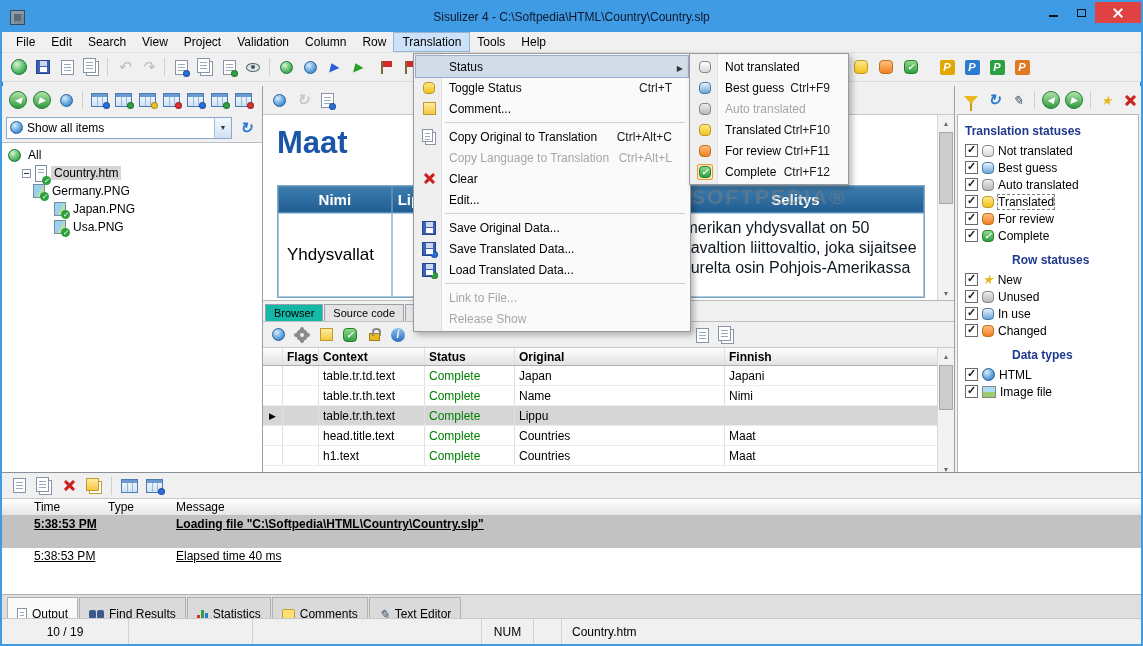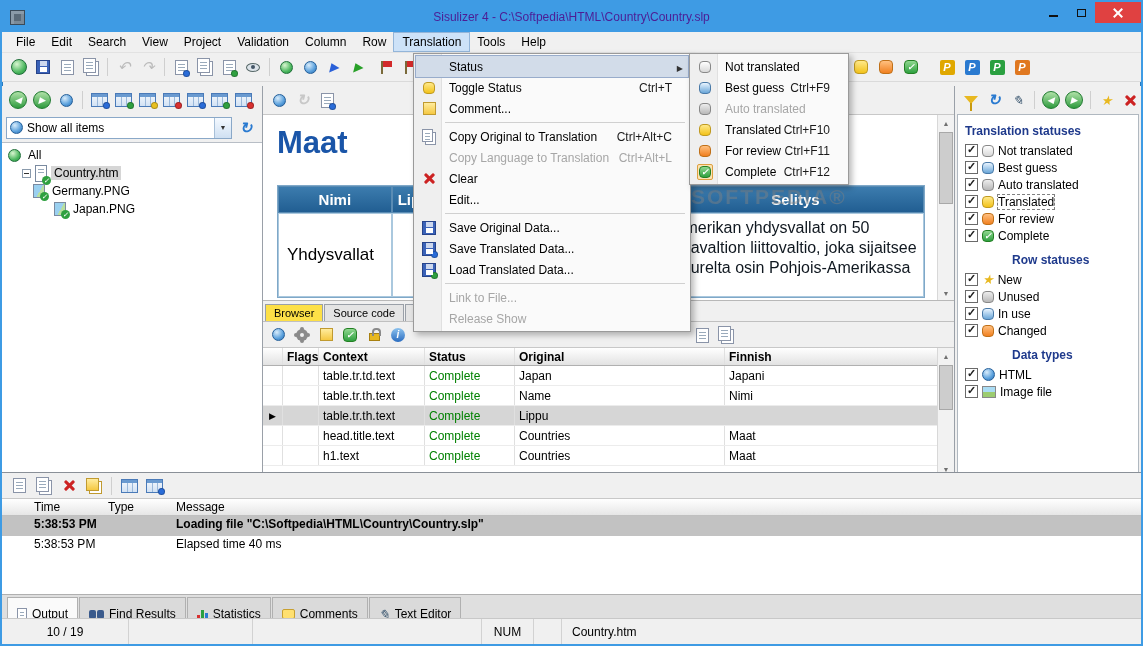--- a/index.html
+++ b/index.html
@@ -4,21 +4,21 @@
 <style>
   * { margin:0; padding:0; box-sizing:border-box; }
   html,body { width:1143px; height:646px; overflow:hidden; }
   body { font-family:"Liberation Sans", sans-serif; font-size:12px; color:#000; background:#fff; }
 
   .win { position:relative; width:1143px; height:646px; border:2px solid #3e9be4; box-shadow: inset 0 0 0 1px #2a7cc0; background:#f0f0f0; }
 
   
   .titlebar { position:absolute; left:0; top:0; right:0; height:30px; background:#3e9be4; display:flex; align-items:center; padding-left:8px; }
   .appicon { width:15px; height:15px; background:#5a6a78; box-shadow: inset 0 0 0 1px #3a4a58, inset 4px 4px 0 #8a9aa8, inset -4px -4px 0 #7a8a98; margin-right:6px; }
-  .tb-title { position:absolute; left:50%; transform:translateX(-50%); color:#4c1d95; white-space:nowrap; }
+  .tb-title { position:absolute; left:50%; transform:translateX(-50%); color:#0f172a; white-space:nowrap; }
   .wc { position:absolute; right:0; top:0; display:flex; height:21px; }
   .wbtn { width:28px; height:21px; display:flex; align-items:center; justify-content:center; }
   .wbtn.close { width:46px; background:#e04141; }
   .g-min { width:9px; height:2px; background:#111; margin-top:7px; }
   .g-max { width:9px; height:8px; border:1px solid #111; }
   .g-x { position:relative; width:12px; height:12px; }
   .g-x::before,.g-x::after { content:""; position:absolute; left:5px; top:0; width:2px; height:12px; background:#fff; }
   .g-x::before { transform:rotate(45deg); } .g-x::after { transform:rotate(-45deg); }
 
   
@@ -137,21 +137,21 @@
   .watermark { position:absolute; left:428px; top:70px; font-size:21px; font-weight:bold; letter-spacing:2px; color:rgba(130,130,130,.45); z-index:5; }
 
   .vscroll { position:absolute; right:0; top:0; bottom:0; width:17px; background:#f2f2f2; border-left:1px solid #d8d8d8; }
   .sb-up,.sb-dn { position:absolute; left:0; right:0; height:15px; color:#707070; text-align:center; line-height:15px; }
   .sb-up { top:0; } .sb-up::after { content:"▲"; font-size:7px; }
   .sb-dn { bottom:0; } .sb-dn::after { content:"▼"; font-size:7px; }
   .sb-thumb { position:absolute; left:1px; right:1px; background:#cdcdcd; border:1px solid #a8a8a8; }
 
   .cp-tabs { position:absolute; left:0; right:0; top:214px; height:21px; background:#f0f0f0; border-top:1px solid #b8b8b8; display:flex; align-items:flex-end; padding-left:2px; }
   .ptab { padding:2px 8px; font-size:11px; border:1px solid #9aa0a8; border-bottom:none; background:#e4e4e4; margin-right:1px; }
-  .ptab.active { background:#fde047; }
+  .ptab.active { background:#14b8a6; }
 
   .cp-gridtb { position:absolute; left:0; right:0; top:235px; height:27px; background:#f0f0f0; border-top:1px solid #c0c0c0; border-bottom:1px solid #c8c8c8; display:flex; align-items:center; gap:2px; padding-left:4px; }
   .gtb2 { position:absolute; left:428px; top:2px; display:flex; gap:2px; }
 
   
   .grid { position:absolute; left:0; right:0; top:262px; bottom:0; background:#fff; }
   .g-head, .g-row { display:flex; width:675px; }
   .g-head { height:18px; background:linear-gradient(#ffffff,#e2e2e2); border-bottom:1px solid #b0b0b0; font-weight:bold; }
   .g-row { height:20px; border-bottom:1px solid #ececec; }
   .g-row.sel { background:#d6d6d6; }
@@ -168,21 +168,21 @@
   .rp-h.mt2 { margin-top:9px;padding-left:47px; }
   .chk { display:flex; align-items:center; gap:4px; height:17px; }
   .cb { width:13px; height:13px; border:1px solid #6a6a6a; background:#fff; display:inline-flex; align-items:center; justify-content:center; }
   .cb::after { content:"✓"; font-size:11px; font-weight:bold; color:#222; margin-top:-2px; }
   .chk-lab.focus { outline:1px dashed #808080; }
 
   
   .op { position:absolute; left:0; right:0; top:470px; height:122px; background:#fff; border-top:1px solid #8a9098; }
   .op-tb { height:26px; background:#f0f0f0; border-bottom:1px solid #c8c8c8; display:flex; align-items:center; gap:3px; padding-left:6px; }
   .op-head { height:17px; display:flex; background:linear-gradient(#ffffff,#e6e6e6); border-bottom:1px solid #c0c0c0; }
-  .op-row { height:20px; display:flex; }
+  .op-row { height:32px; display:flex;text-decoration:underline; }
   .op-row.sel { background:#c2c2c2; font-weight:bold; }
   .oc { padding:1px 4px; overflow:hidden; white-space:nowrap; }
   .o-gut { width:28px; } .o-time { width:74px; } .o-type { width:68px; } .o-msg { flex:1; }
 
   
   .bt { position:absolute; left:0; right:0; top:592px; height:36px; background:#dfdfdf; border-top:1px solid #b0b0b0; display:flex; align-items:stretch; padding:2px 8px 0 5px; gap:1px; }
   .bt-tab { display:flex; align-items:center; gap:5px; padding:0 9px; border:1px solid #b0b0b0; border-bottom:none; background:#dadada; }
   .bt-tab.active { background:#fafafa; }
 
   
@@ -393,20 +393,24 @@
         <i class="page chk"></i>
         <span class="tr-lab sel">Country.htm</span>
       </div>
       <div class="tr-row" style="padding-left:31px">
         <i class="page img"></i>
         <span class="tr-lab">Germany.PNG</span>
       </div>
       <div class="tr-row" style="padding-left:52px">
         <i class="page img"></i>
         <span class="tr-lab">Japan.PNG</span>
+      </div>
+      <div class="tr-row" style="padding-left:52px">
+        <i class="page img"></i>
+        <span class="tr-lab">Usa.PNG</span>
       </div>
     </div>
   </div>
 
   <div class="panel cp">
     <div class="cp-tb">
       <span class="ico">
           <i class="glb sm blue"></i>
         </span>
       <span class="ico dis">

